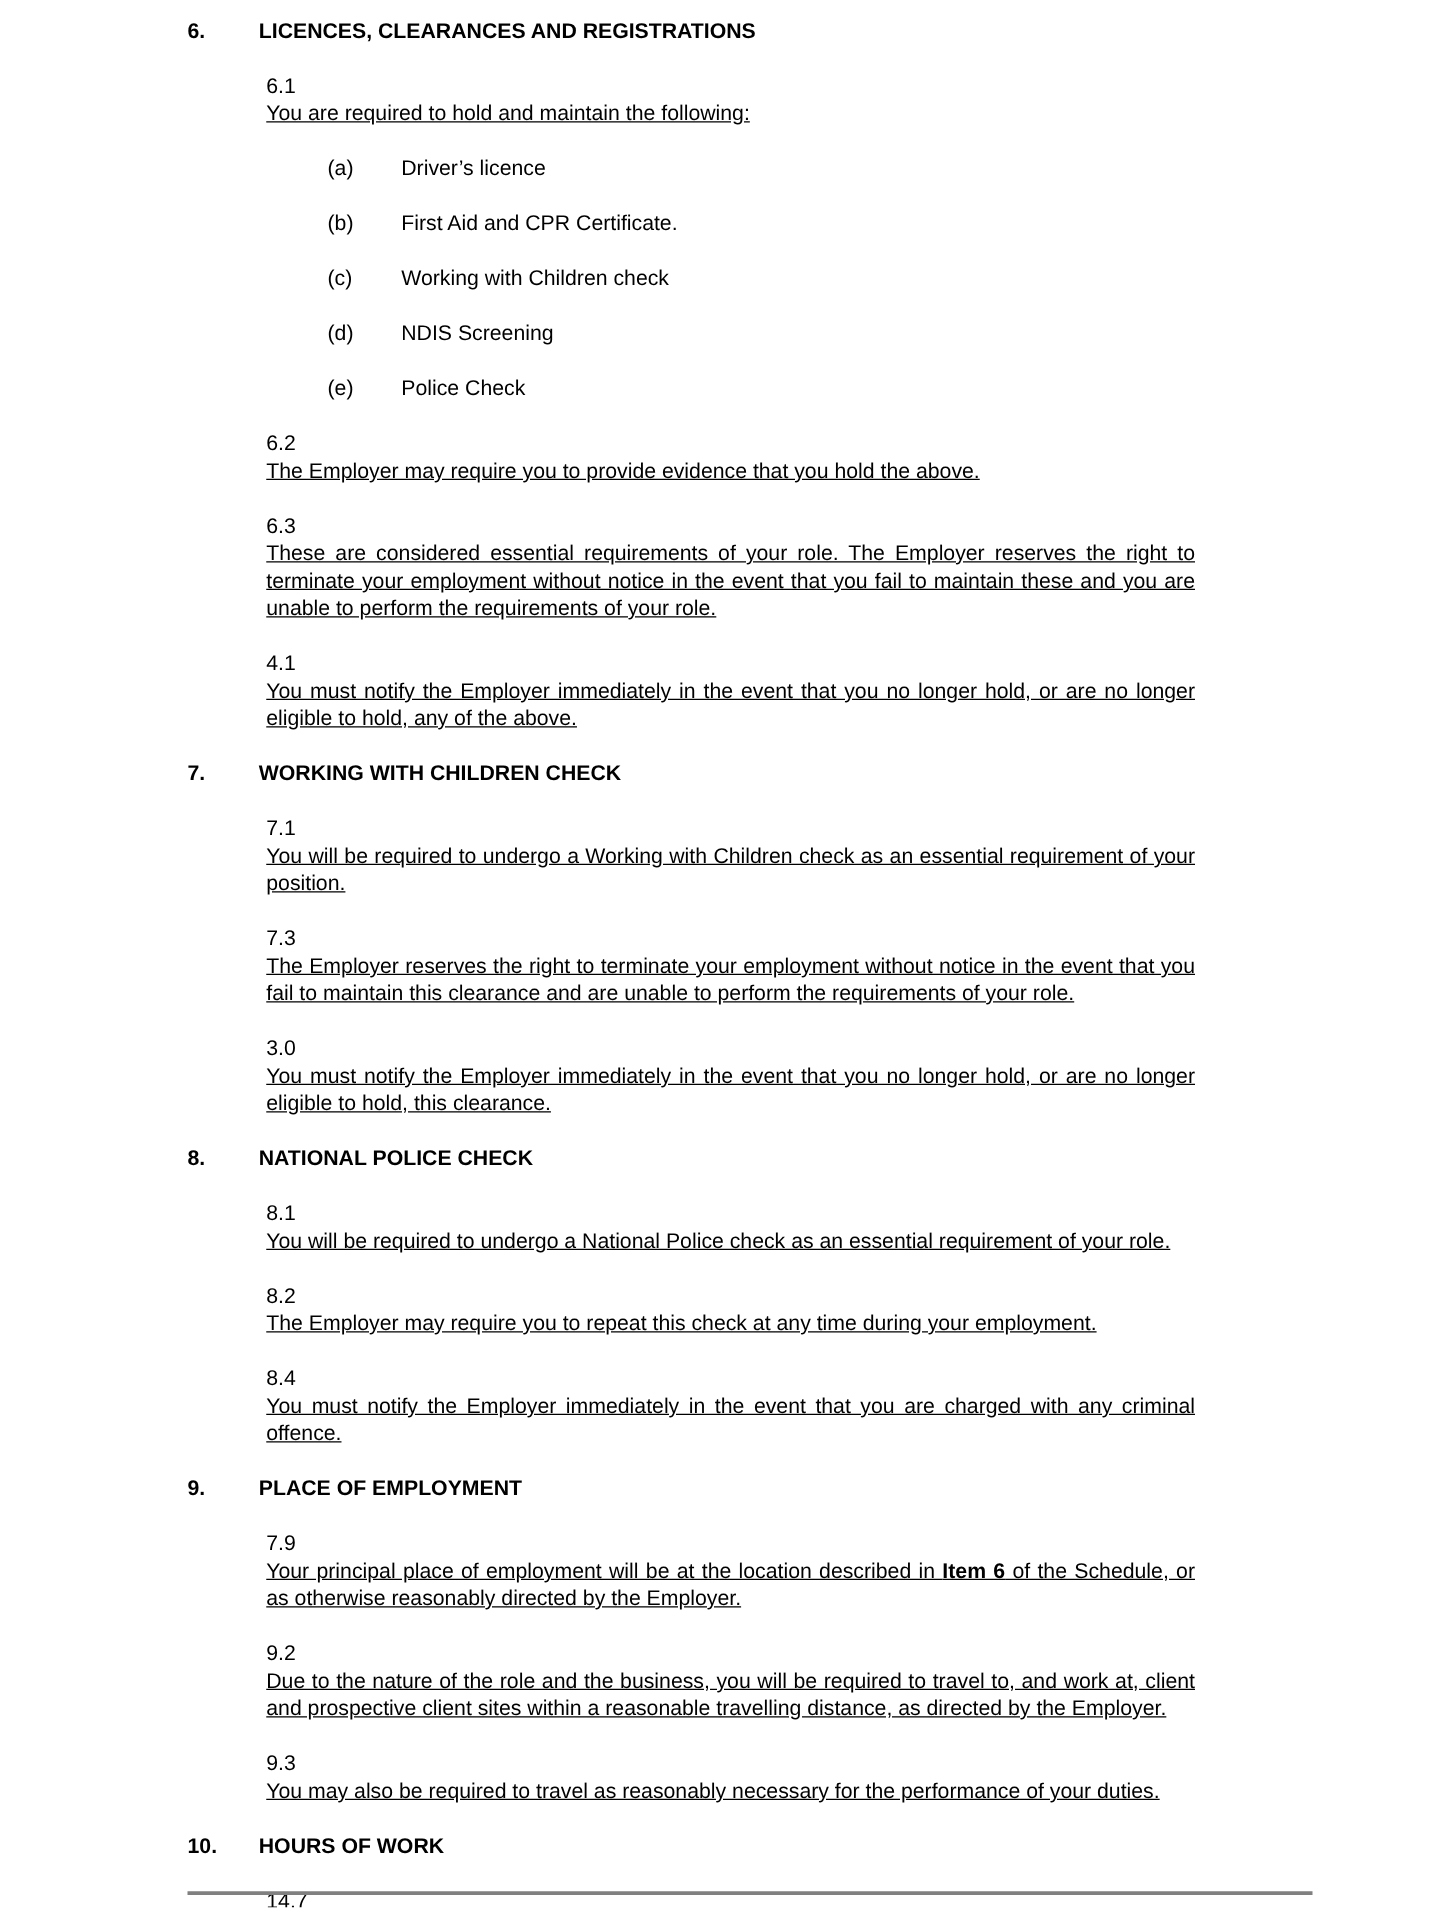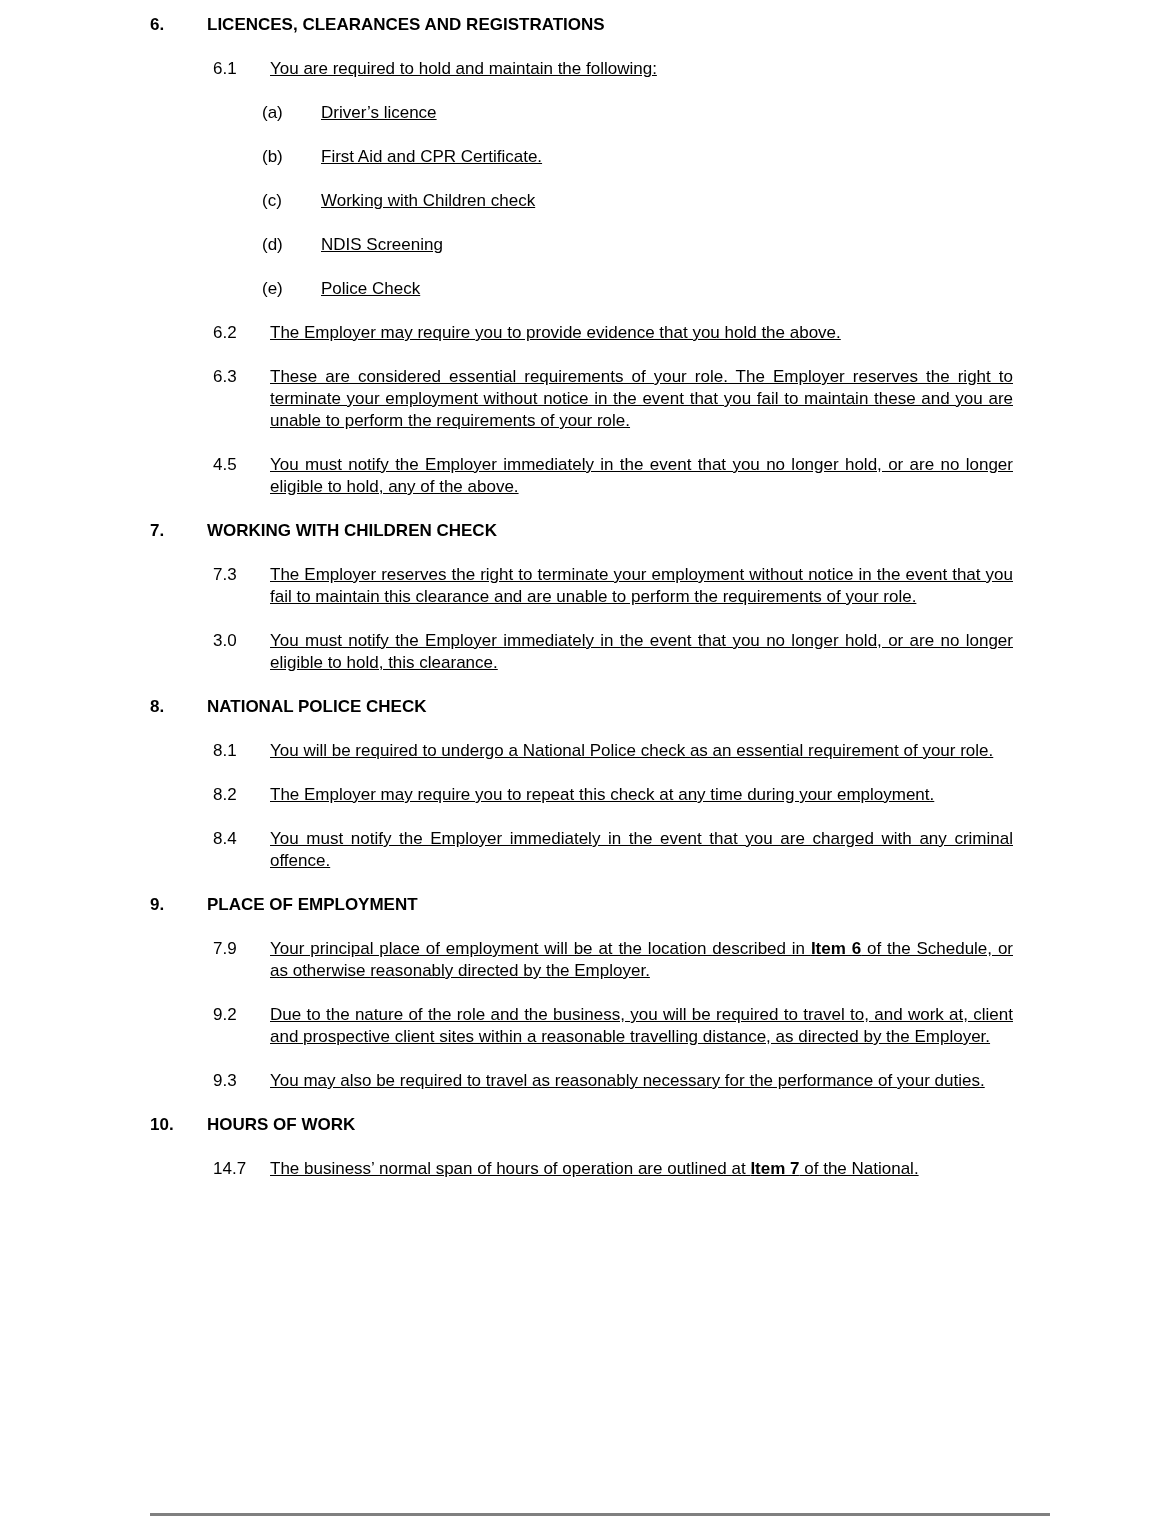--- a/index.html
+++ b/index.html
@@ -33,20 +33,21 @@
     flex: none;
     width: 57px;
   }
   .h-title {
     flex: 1;
   }
   .clause-row {
     display: flex;
     margin-left: 63px;
     margin-bottom: 22px;
+    flex-direction: column;
   }
   .c-num {
     flex: none;
     width: 57px;
   }
   .c-text {
     width: 743px;
     text-align: justify;
     text-decoration: underline;
   }
@@ -54,21 +55,20 @@
     display: flex;
     margin-left: 112px;
     margin-bottom: 22px;
   }
   .s-letter {
     flex: none;
     width: 59px;
   }
   .s-text {
     flex: 1;
-    text-decoration: underline;
   }
   .footer-line {
     position: absolute;
     left: 150px;
     top: 1513px;
     width: 900px;
     height: 3px;
     background: #808080;
   }
   strong { font-weight: bold; }
@@ -109,27 +109,31 @@
     </div>
     <div class="clause-row">
       <span class="c-num">6.2</span>
       <div class="c-text">The Employer may require you to provide evidence that you hold the above.</div>
     </div>
     <div class="clause-row">
       <span class="c-num">6.3</span>
       <div class="c-text">These are considered essential requirements of your role. The Employer reserves the right to terminate your employment without notice in the event that you fail to maintain these and you are unable to perform the requirements of your role.</div>
     </div>
     <div class="clause-row">
-      <span class="c-num">4.5</span>
+      <span class="c-num">4.1</span>
       <div class="c-text">You must notify the Employer immediately in the event that you no longer hold, or are no longer eligible to hold, any of the above.</div>
     </div>
 
     <div class="heading-row">
       <span class="h-num">7.</span>
       <span class="h-title">WORKING WITH CHILDREN CHECK</span>
+    </div>
+    <div class="clause-row">
+      <span class="c-num">7.1</span>
+      <div class="c-text">You will be required to undergo a Working with Children check as an essential requirement of your position.</div>
     </div>
     <div class="clause-row">
       <span class="c-num">7.3</span>
       <div class="c-text">The Employer reserves the right to terminate your employment without notice in the event that you fail to maintain this clearance and are unable to perform the requirements of your role.</div>
     </div>
     <div class="clause-row">
       <span class="c-num">3.0</span>
       <div class="c-text">You must notify the Employer immediately in the event that you no longer hold, or are no longer eligible to hold, this clearance.</div>
     </div>
 

